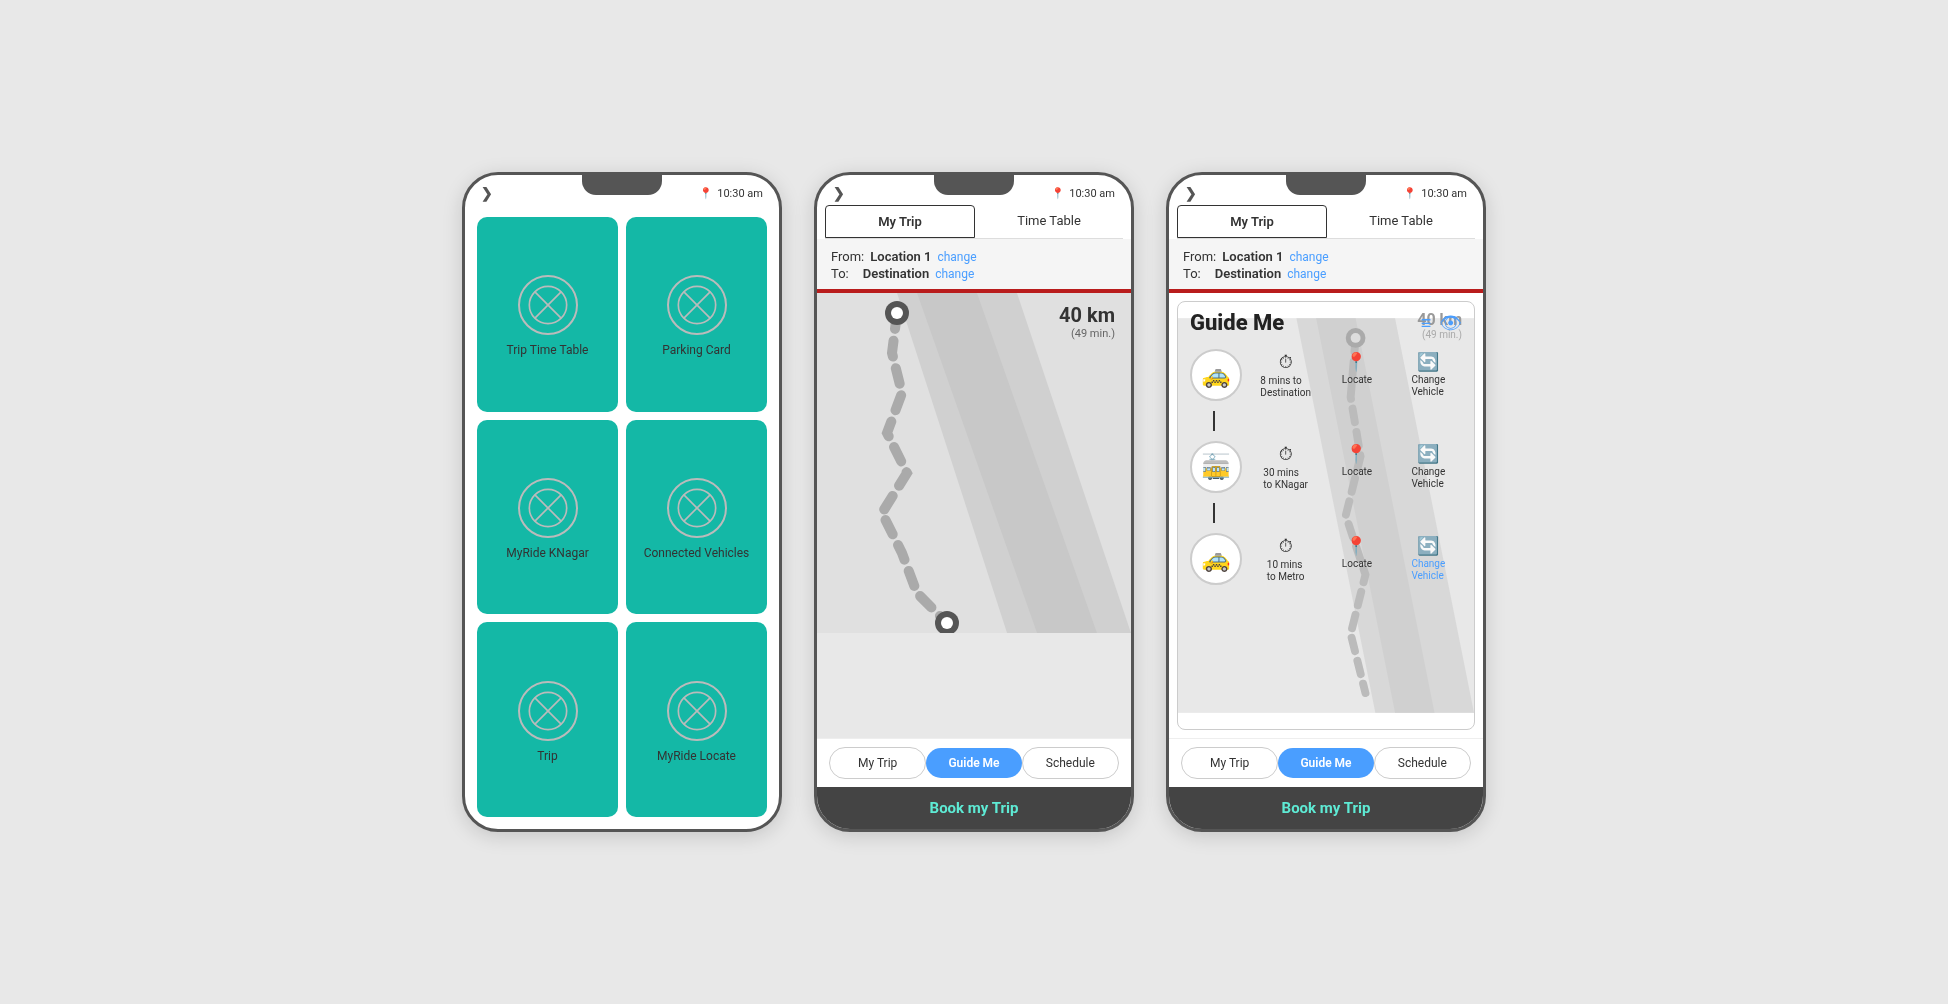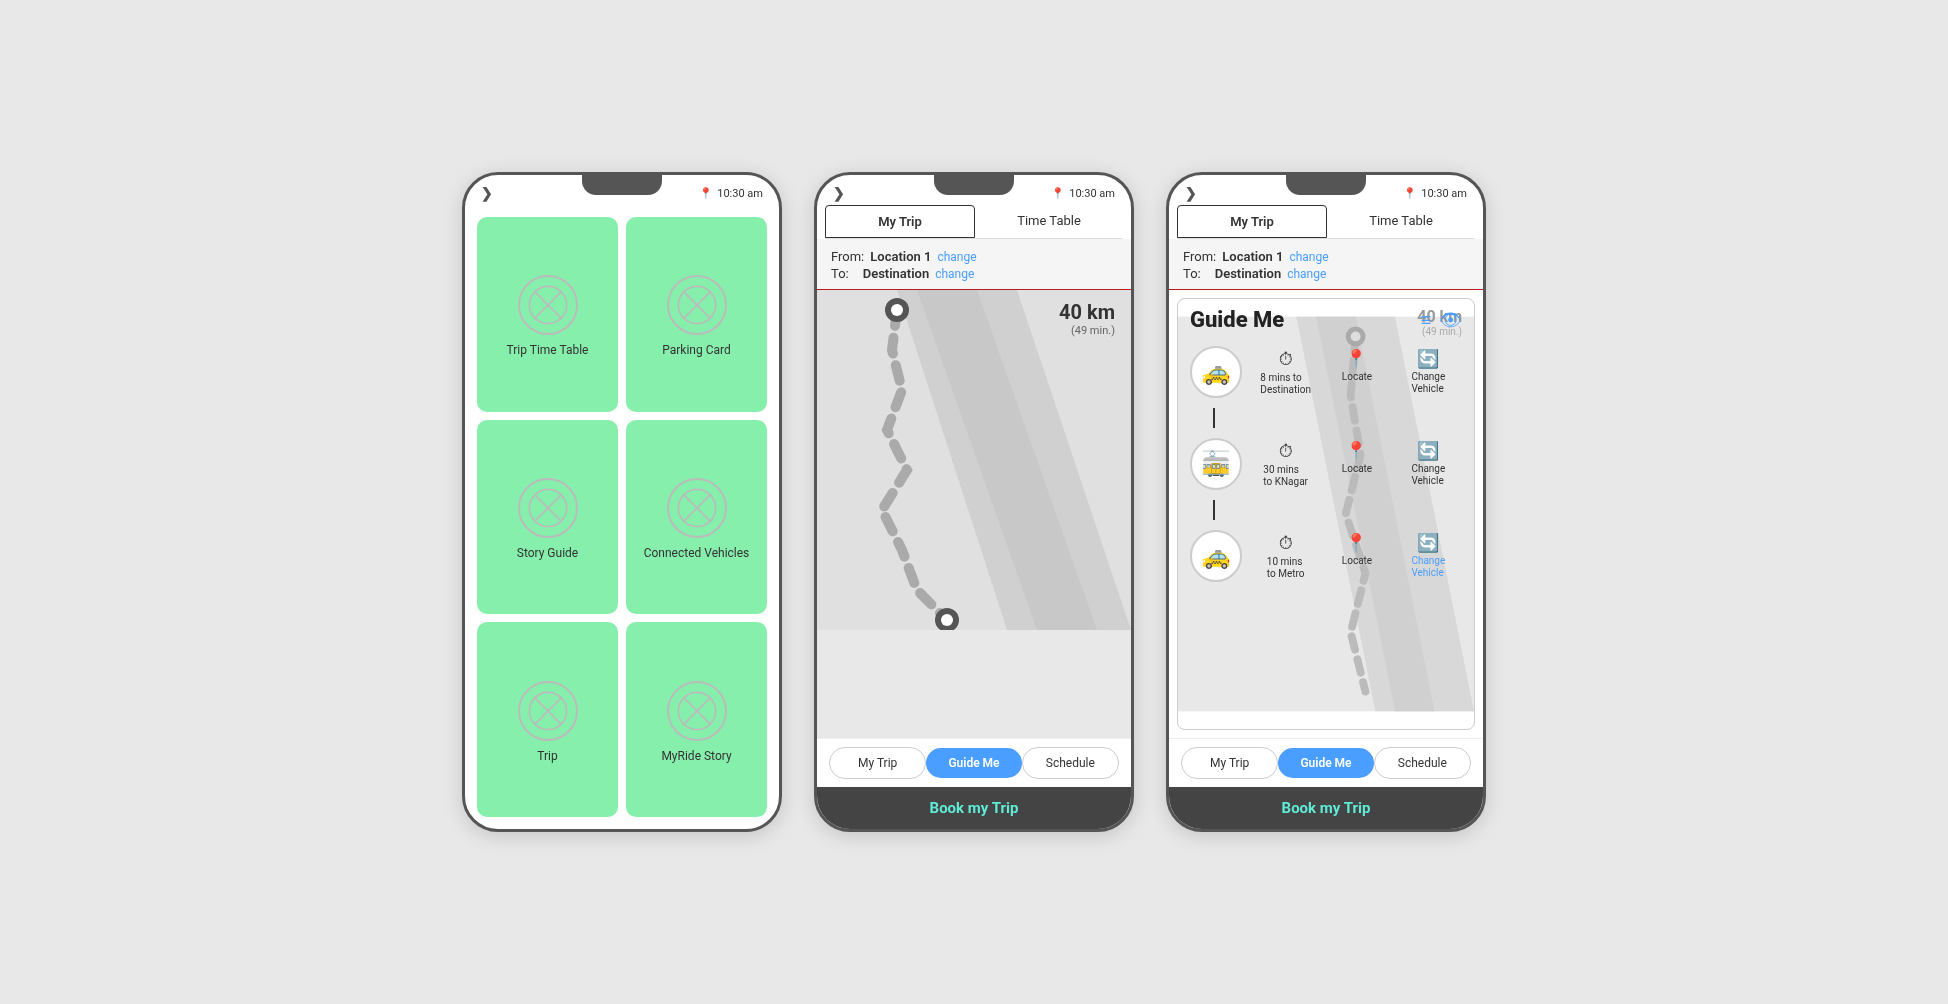--- a/index.html
+++ b/index.html
@@ -85,21 +85,21 @@
 
     
     .menu-grid {
       display: grid;
       grid-template-columns: 1fr 1fr;
       gap: 8px;
       padding: 12px;
       flex: 1;
     }
     .menu-item {
-      background: #86efac;
+      background: #14b8a6;
       border-radius: 10px;
       display: flex;
       flex-direction: column;
       align-items: center;
       justify-content: center;
       padding: 16px 8px 12px;
       gap: 8px;
       cursor: pointer;
     }
     .menu-item-icon {
@@ -118,21 +118,21 @@
     .menu-item-label {
       font-size: 12px;
       color: #333;
       text-align: center;
     }
 
     
     .trip-info {
       padding: 10px 14px 6px;
       background: #f5f5f5;
-      border-bottom: 1px solid #b91c1c;
+      border-bottom: 4px solid #b91c1c;
       text-align: center;
     }
     .trip-info-row {
       display: flex;
       align-items: center;
       gap: 6px;
       font-size: 13px;
       color: #333;
       margin-bottom: 2px;
     }
@@ -349,21 +349,21 @@
     <span class="menu-item-label">Parking Card</span>
   </div>
       <div class="menu-item">
     <div class="menu-item-icon">
       <svg viewBox="0 0 60 60" fill="none" stroke="#bbb" stroke-width="2.5">
         <circle cx="30" cy="30" r="28"></circle>
         <line x1="10" y1="10" x2="50" y2="50"></line>
         <line x1="50" y1="10" x2="10" y2="50"></line>
       </svg>
     </div>
-    <span class="menu-item-label">Story Guide</span>
+    <span class="menu-item-label">MyRide KNagar</span>
   </div>
       <div class="menu-item">
     <div class="menu-item-icon">
       <svg viewBox="0 0 60 60" fill="none" stroke="#bbb" stroke-width="2.5">
         <circle cx="30" cy="30" r="28"></circle>
         <line x1="10" y1="10" x2="50" y2="50"></line>
         <line x1="50" y1="10" x2="10" y2="50"></line>
       </svg>
     </div>
     <span class="menu-item-label">Connected Vehicles</span>
@@ -379,21 +379,21 @@
     <span class="menu-item-label">Trip</span>
   </div>
       <div class="menu-item">
     <div class="menu-item-icon">
       <svg viewBox="0 0 60 60" fill="none" stroke="#bbb" stroke-width="2.5">
         <circle cx="30" cy="30" r="28"></circle>
         <line x1="10" y1="10" x2="50" y2="50"></line>
         <line x1="50" y1="10" x2="10" y2="50"></line>
       </svg>
     </div>
-    <span class="menu-item-label">MyRide Story</span>
+    <span class="menu-item-label">MyRide Locate</span>
   </div>
     </div>
 </div>
 
 <div class="phone">
   <div class="notch"></div>
   <div class="status-bar">
     <span class="logo-icon">❯</span>
     <div class="time-location">
       <span>📍</span>

